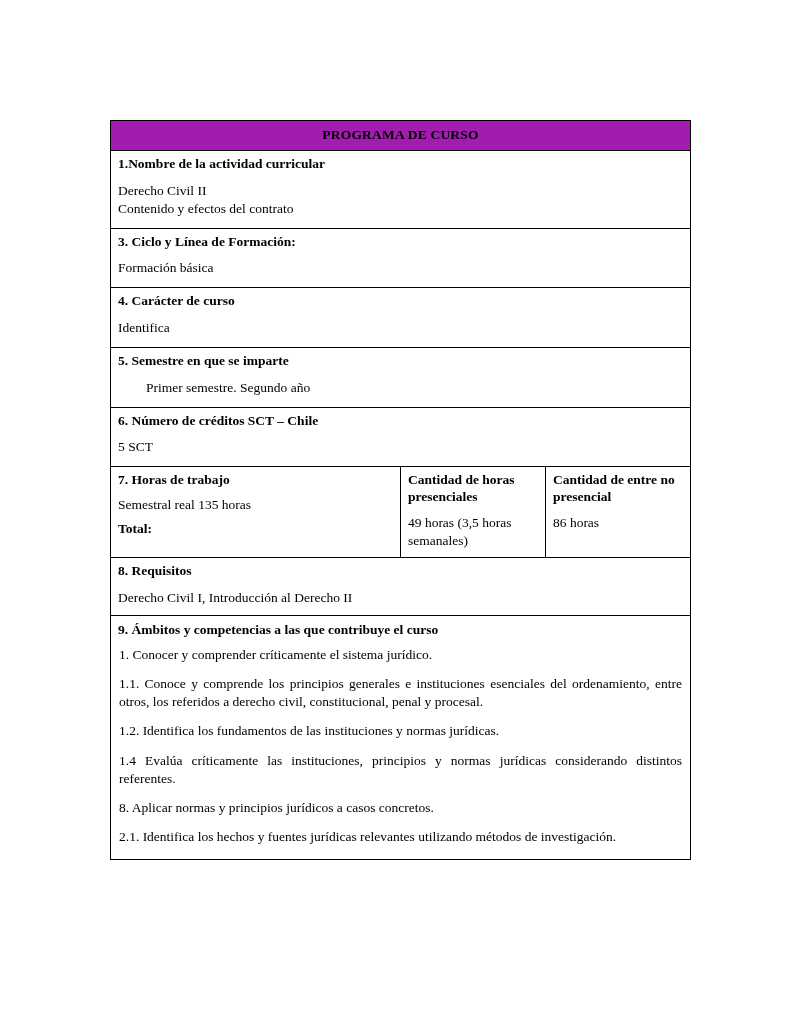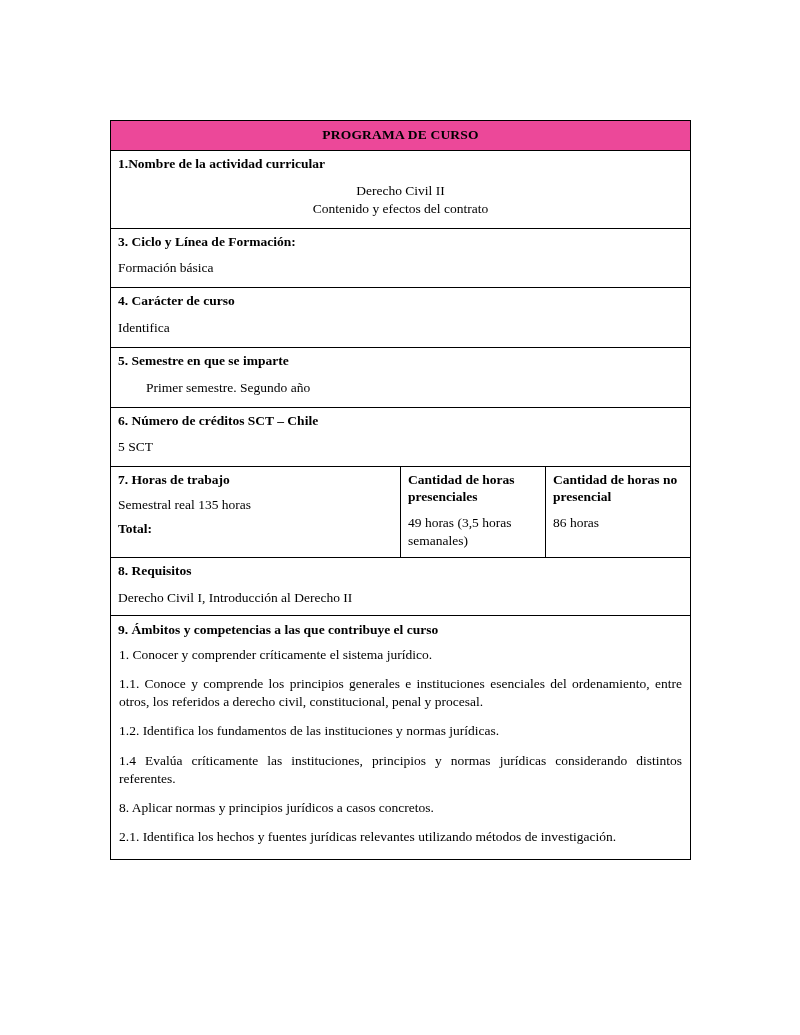--- a/index.html
+++ b/index.html
@@ -29,21 +29,21 @@
     width: 580px;
     border-collapse: collapse;
     table-layout: fixed;
   }
   .doc-table td {
     border: 1px solid #000000;
     vertical-align: top;
     padding: 0;
   }
   .title-row td {
-    background: #ec4899;
+    background: #a21caf;
     text-align: center;
   }
   .title-text {
     font-weight: bold;
     font-size: 13.5px;
     letter-spacing: 0.2px;
     padding: 6px 0 7px 0;
   }
   .sec-head {
     font-weight: bold;
@@ -115,21 +115,21 @@
 
       <tr class="title-row">
         <td colspan="3">
           <div class="title-text">PROGRAMA DE CURSO</div>
         </td>
       </tr>
 
       <tr>
         <td colspan="3">
           <div class="sec-head">1.Nombre de la actividad curricular</div>
-          <div class="sec-body" style="white-space: pre-line; text-align: center;">Derecho Civil II
+          <div class="sec-body" style="white-space: pre-line;">Derecho Civil II
 Contenido y efectos del contrato</div>
         </td>
       </tr>
 
 
       <tr>
         <td colspan="3">
           <div class="sec-head">3. Ciclo y Línea de Formación:</div>
           <div class="sec-body" style="white-space: pre-line;">Formación básica</div>
         </td>
@@ -160,21 +160,21 @@
         <td>
           <div class="hours-head">7. Horas de trabajo</div>
           <div class="hours-sub">Semestral real 135 horas</div>
           <div class="hours-total">Total:</div>
         </td>
         <td>
           <div class="hours-head">Cantidad de horas presenciales</div>
           <div class="hours-val">49 horas (3,5 horas semanales)</div>
         </td>
         <td>
-          <div class="hours-head">Cantidad de horas no presencial</div>
+          <div class="hours-head">Cantidad de entre no presencial</div>
           <div class="hours-val">86 horas</div>
         </td>
       </tr>
 
       <tr>
         <td colspan="3">
           <div class="sec-head">8. Requisitos</div>
           <div class="sec-body tight">Derecho Civil I, Introducción al Derecho II</div>
         </td>
       </tr>

